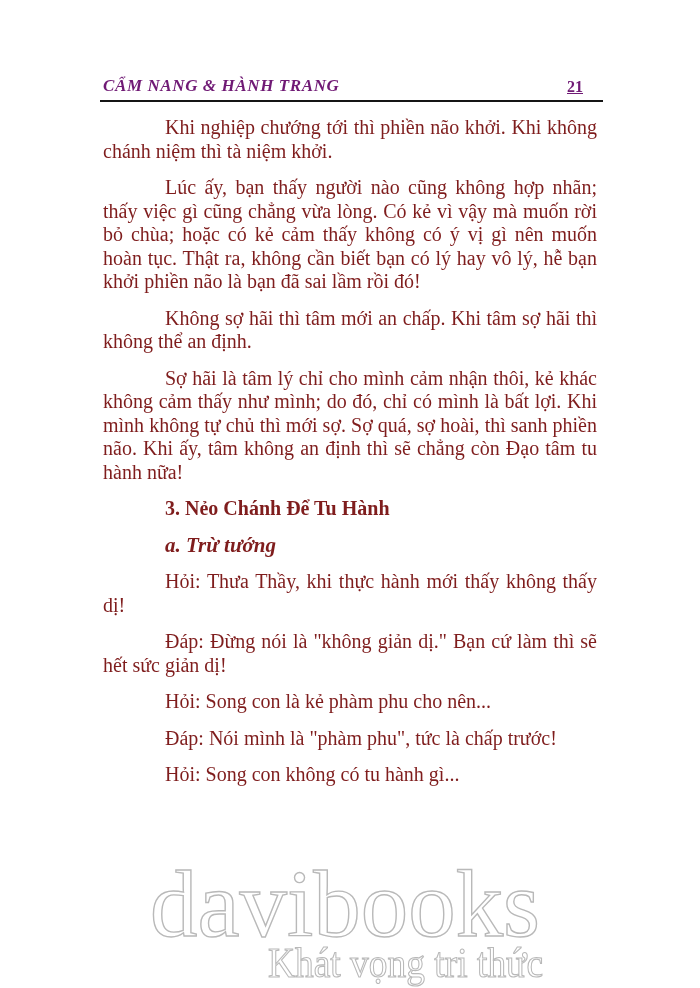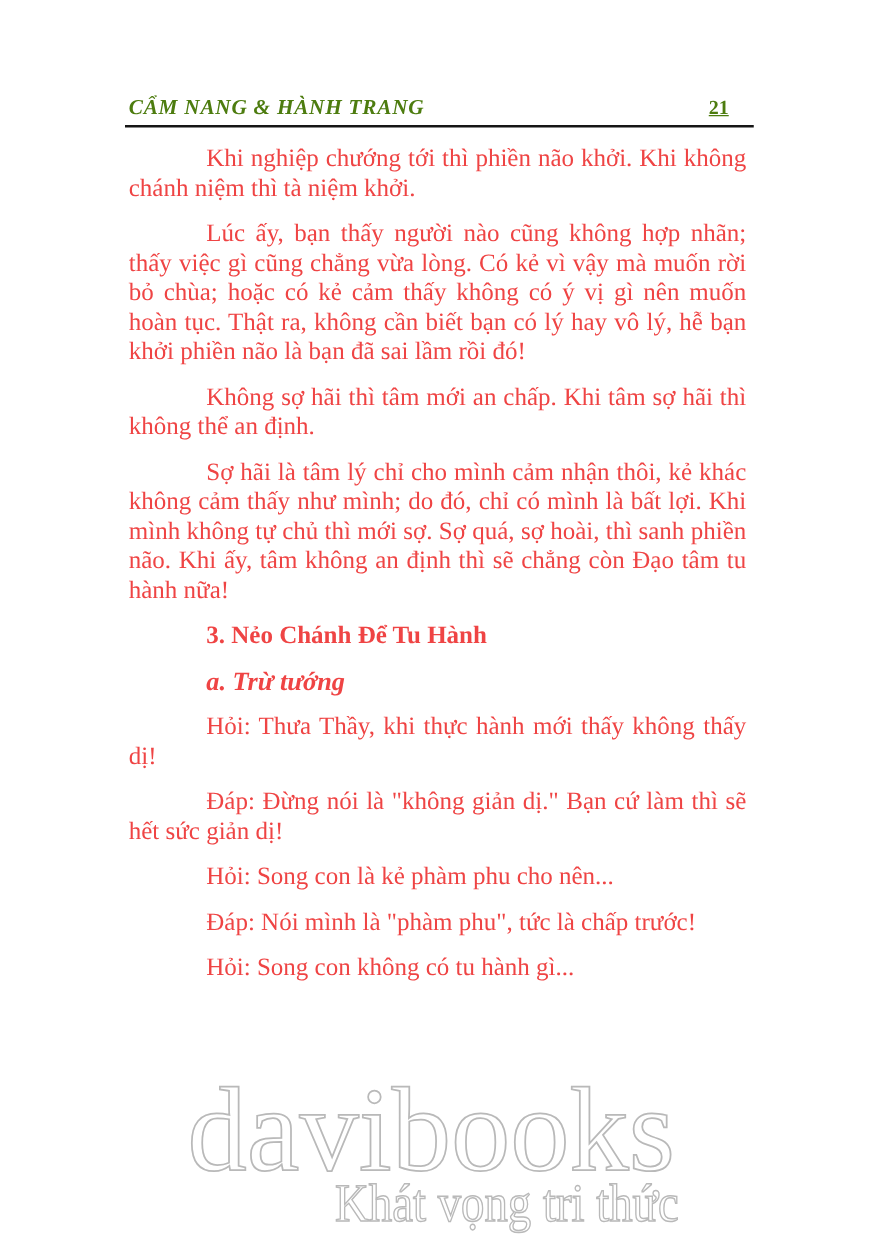--- a/index.html
+++ b/index.html
@@ -28,42 +28,42 @@
   .running-header {
     position: absolute;
     left: 100px; top: 76px;
     width: 503px;
     z-index: 1;
     display: flex;
     justify-content: space-between;
     align-items: flex-end;
     border-bottom: 2px solid #151515;
     padding-bottom: 4px;
-    color: #4d7c0f;
+    color: #701a75;
   }
   .running-header .title {
     font-size: 17px;
     font-weight: bold;
     font-style: italic;
     letter-spacing: 0.6px;
     padding-left: 3px;
     white-space: nowrap;
   }
   .running-header .pagenum {
     font-size: 16px;
     font-weight: bold;
     padding-right: 20px;
     text-decoration: underline;
   }
   .content {
     position: absolute;
     left: 103px; top: 116px;
     width: 494px;
     z-index: 1;
-    color: #ef4444;
+    color: #7f1d1d;
     font-size: 20px;
     line-height: 23.5px;
   }
   .content p, .content h2, .content h3 {
     margin: 0 0 13px 0;
     padding: 0;
   }
   .content p.body {
     text-align: justify;
     text-indent: 62px;

